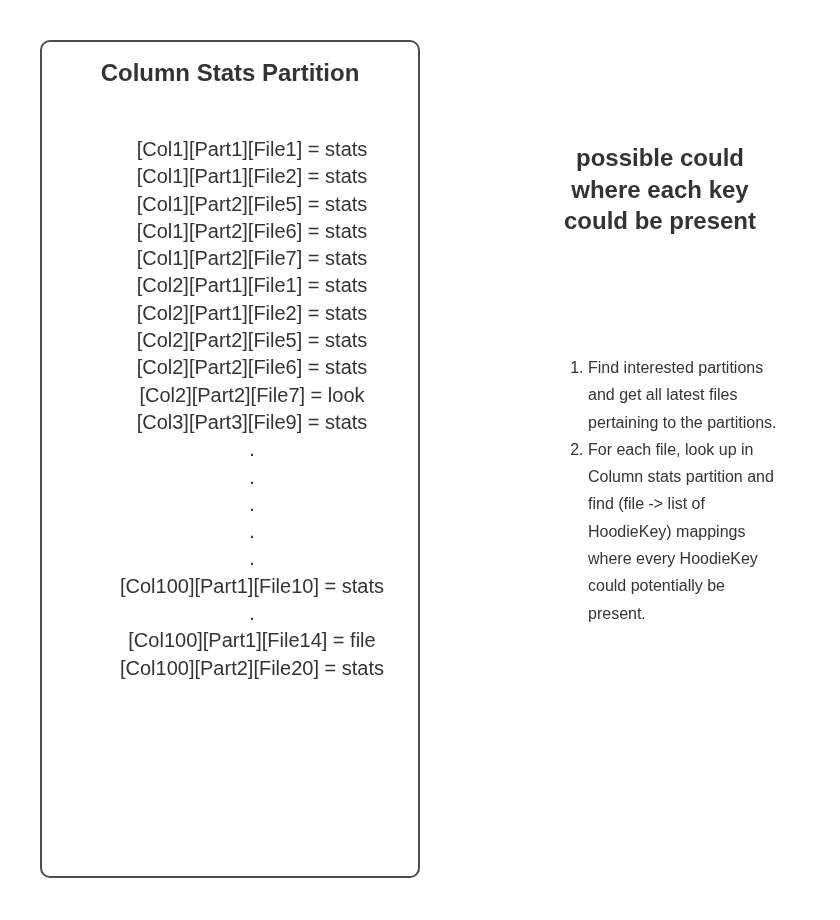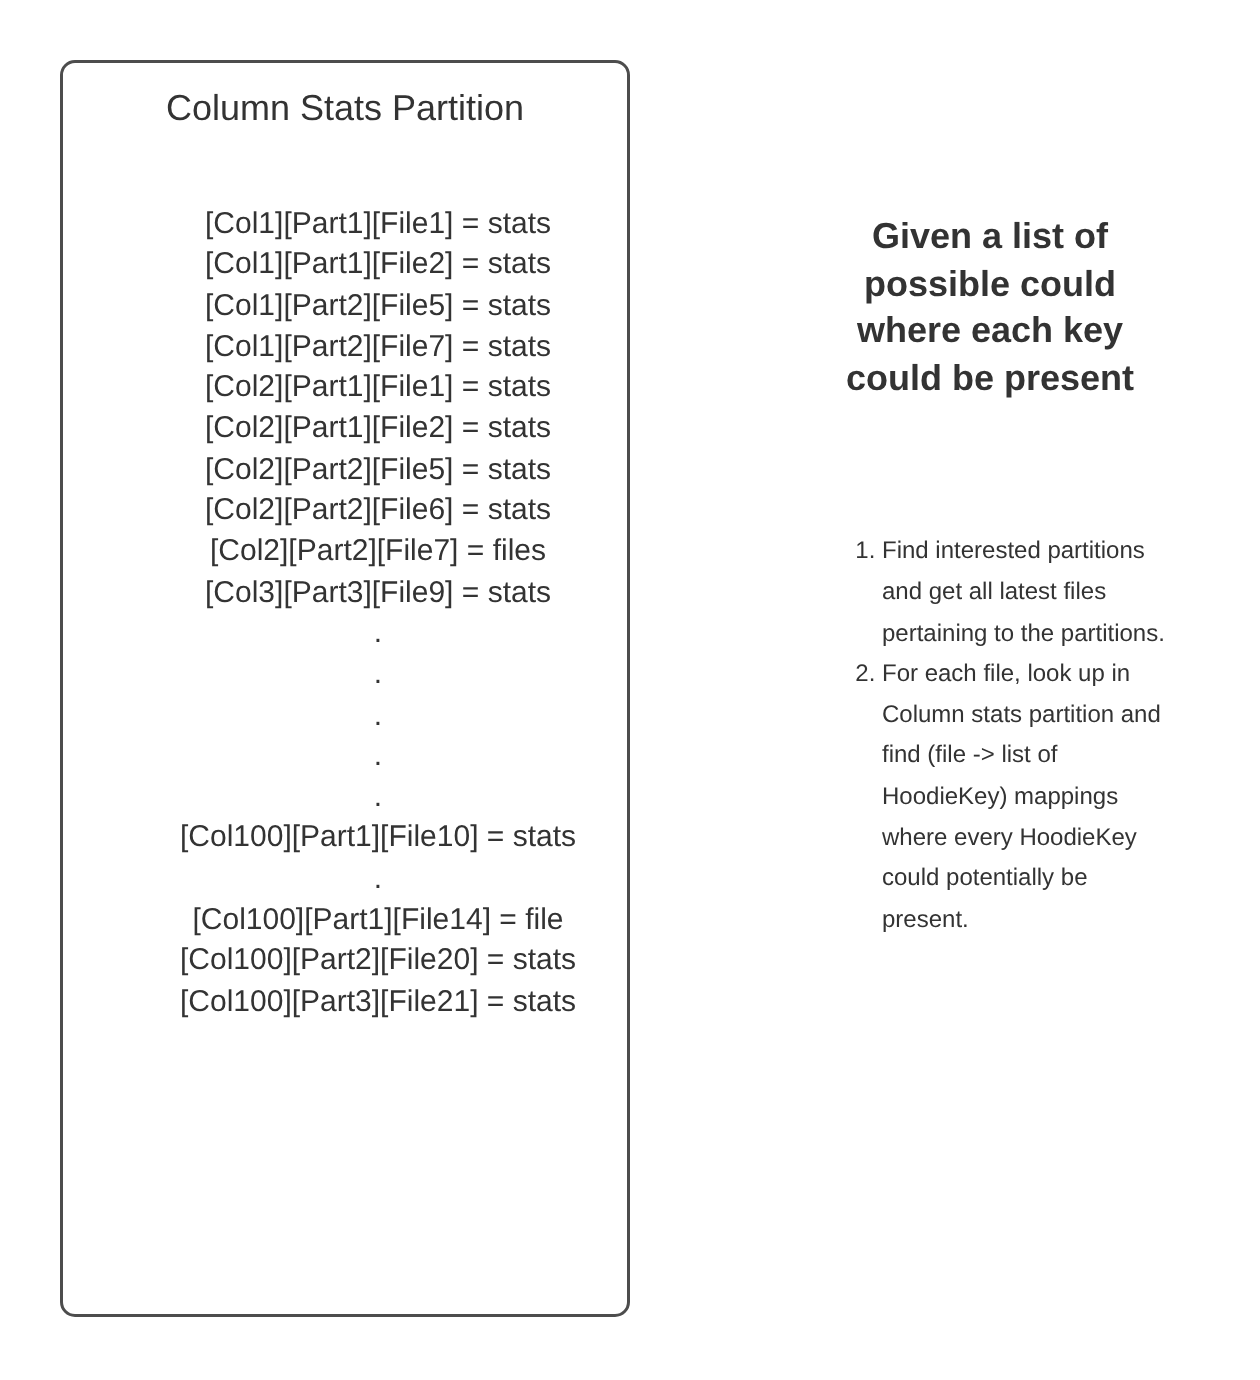--- a/index.html
+++ b/index.html
@@ -27,21 +27,21 @@
     box-sizing: border-box;
     background: #ffffff;
     border: 2px solid var(--border, #4d4d4d);
     border-radius: 10px;
   }
   .box-title {
     margin-top: 17px;
     text-align: center;
     font-size: 24px;
     line-height: 28px;
-    font-weight: normal;
+    font-weight: bold;
   }
   .entries {
     position: absolute;
     left: 0;
     right: 0;
     top: 94px;
     text-align: center;
     font-size: 20px;
     line-height: 27.3px;
     white-space: nowrap;
@@ -80,33 +80,34 @@
     <div class="box-title">Column Stats Partition</div>
     <div class="entries">
 
         <div class="entry-line">[Col1][Part1][File1] = stats</div>
 
         <div class="entry-line">[Col1][Part1][File2] = stats</div>
 
 
         <div class="entry-line">[Col1][Part2][File5] = stats</div>
 
+        <div class="entry-line">[Col1][Part2][File6] = stats</div>
 
         <div class="entry-line">[Col1][Part2][File7] = stats</div>
 
         <div class="entry-line">[Col2][Part1][File1] = stats</div>
 
         <div class="entry-line">[Col2][Part1][File2] = stats</div>
 
 
         <div class="entry-line">[Col2][Part2][File5] = stats</div>
 
         <div class="entry-line">[Col2][Part2][File6] = stats</div>
 
-        <div class="entry-line">[Col2][Part2][File7] = files</div>
+        <div class="entry-line">[Col2][Part2][File7] = look</div>
 
         <div class="entry-line">[Col3][Part3][File9] = stats</div>
 
         <div class="entry-line">.</div>
 
         <div class="entry-line">.</div>
 
         <div class="entry-line">.</div>
 
         <div class="entry-line">.</div>
@@ -114,27 +115,25 @@
         <div class="entry-line">.</div>
 
         <div class="entry-line">[Col100][Part1][File10] = stats</div>
 
         <div class="entry-line">.</div>
 
         <div class="entry-line">[Col100][Part1][File14] = file</div>
 
         <div class="entry-line">[Col100][Part2][File20] = stats</div>
 
-        <div class="entry-line">[Col100][Part3][File21] = stats</div>
       </div>
   </div>
 
   <div class="annotation-heading">
 
-      <div class="heading-line">Given a list of</div>
 
 
       <div class="heading-line">possible could</div>
 
       <div class="heading-line">where each key</div>
 
       <div class="heading-line">could be present</div>
     </div>
 
   <ol class="steps">

